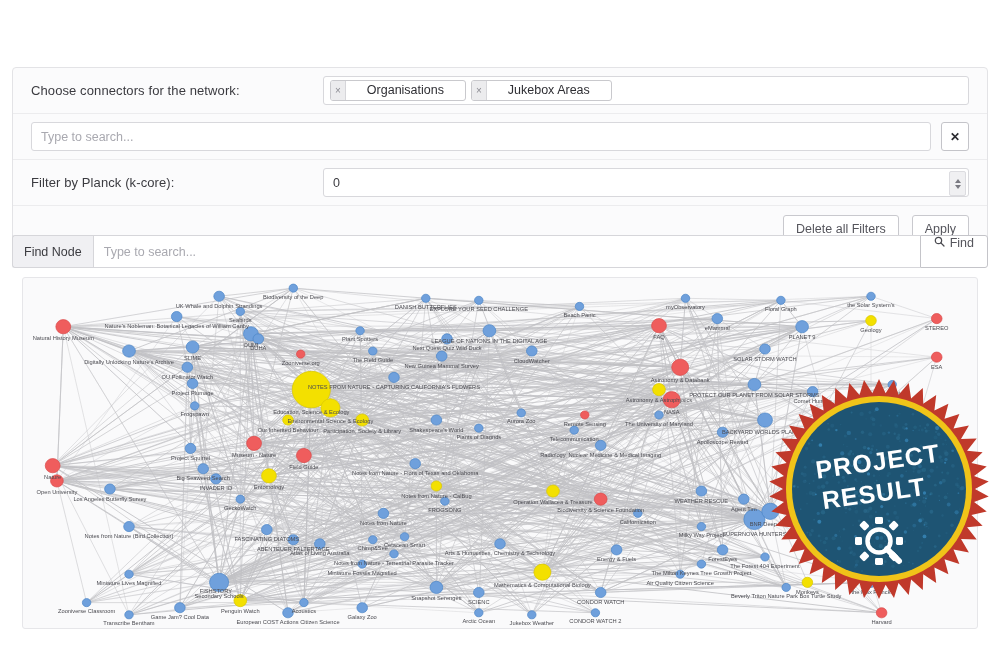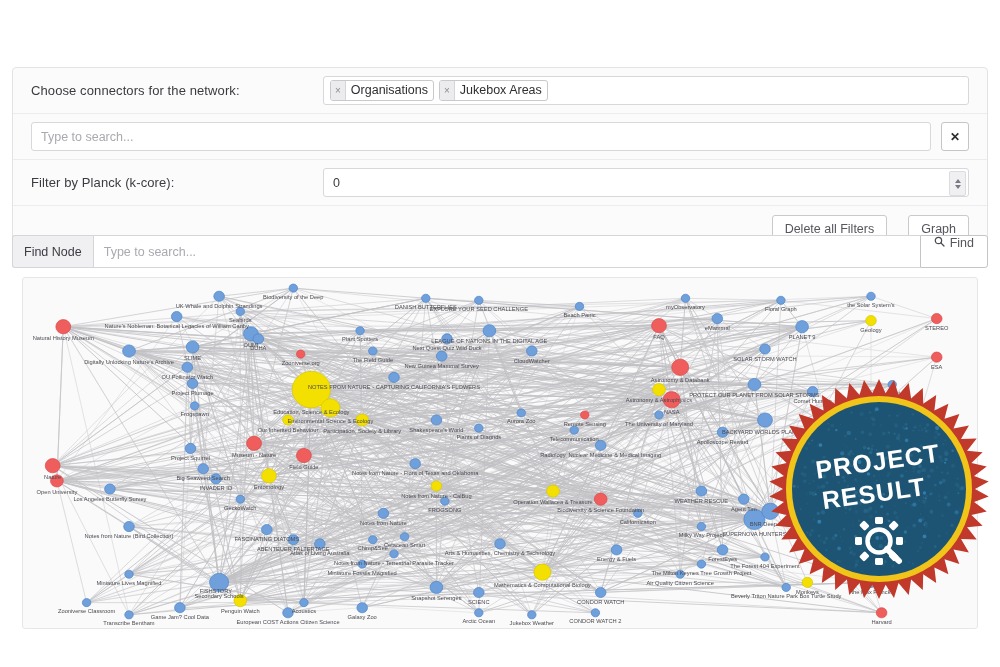--- a/index.html
+++ b/index.html
@@ -84,21 +84,21 @@
   .chip-x {
     background: #ececee;
     border-right: 1px solid #d6d6da;
     color: #8c8c93;
     font-size: 10px;
     padding: 0 4px;
     display: inline-flex;
     align-items: center;
     cursor: pointer;
   }
-  .chip-label { padding: 0 5px; white-space: nowrap; }
+  .chip-label { padding: 0 21px; white-space: nowrap; }
 
   
   .text-input {
     flex: 1 1 auto;
     height: 29px;
     background: #ffffff;
     border: 1px solid #d8d8dc;
     border-radius: 3px;
     font-size: 12.5px;
     color: #3b3b40;
@@ -168,21 +168,21 @@
     border-right: 3px solid transparent;
   }
   .spin-up   { border-bottom: 4px solid #7a7a82; margin-bottom: 2px; }
   .spin-down { border-top: 4px solid #7a7a82; }
 
   
   .button-row {
     display: flex;
     justify-content: flex-end;
     align-items: flex-start;
-    gap: 21px;
+    gap: 13px;
     padding: 9px 18px 11px 18px;
   }
   .btn {
     background: #ffffff;
     border: 1px solid #c9c9ce;
     border-radius: 3px;
     font-size: 12.5px;
     color: #55555c;
     padding: 5px 12px;
     cursor: pointer;
@@ -318,21 +318,21 @@
           <span class="spinner">
             <span class="spin-up"></span>
             <span class="spin-down"></span>
           </span>
         </div>
       </div>
     </div>
 
     <div class="button-row">
       <button class="btn">Delete all Filters</button>
-      <button class="btn">Graph</button>
+      <button class="btn">Apply</button>
     </div>
   </div>
 
   <div class="find-bar">
     <span class="find-label">Find Node</span>
     <input class="find-input" type="text" placeholder="Type to search..." style="">
     <button class="find-btn">
       <svg width="11" height="11" viewBox="0 0 16 16">
         <circle cx="6.5" cy="6.5" r="4.6" fill="none" stroke="#4a4a50" stroke-width="1.8"></circle>
         <line x1="10" y1="10" x2="14.5" y2="14.5" stroke="#4a4a50" stroke-width="1.9" stroke-linecap="round"></line>

